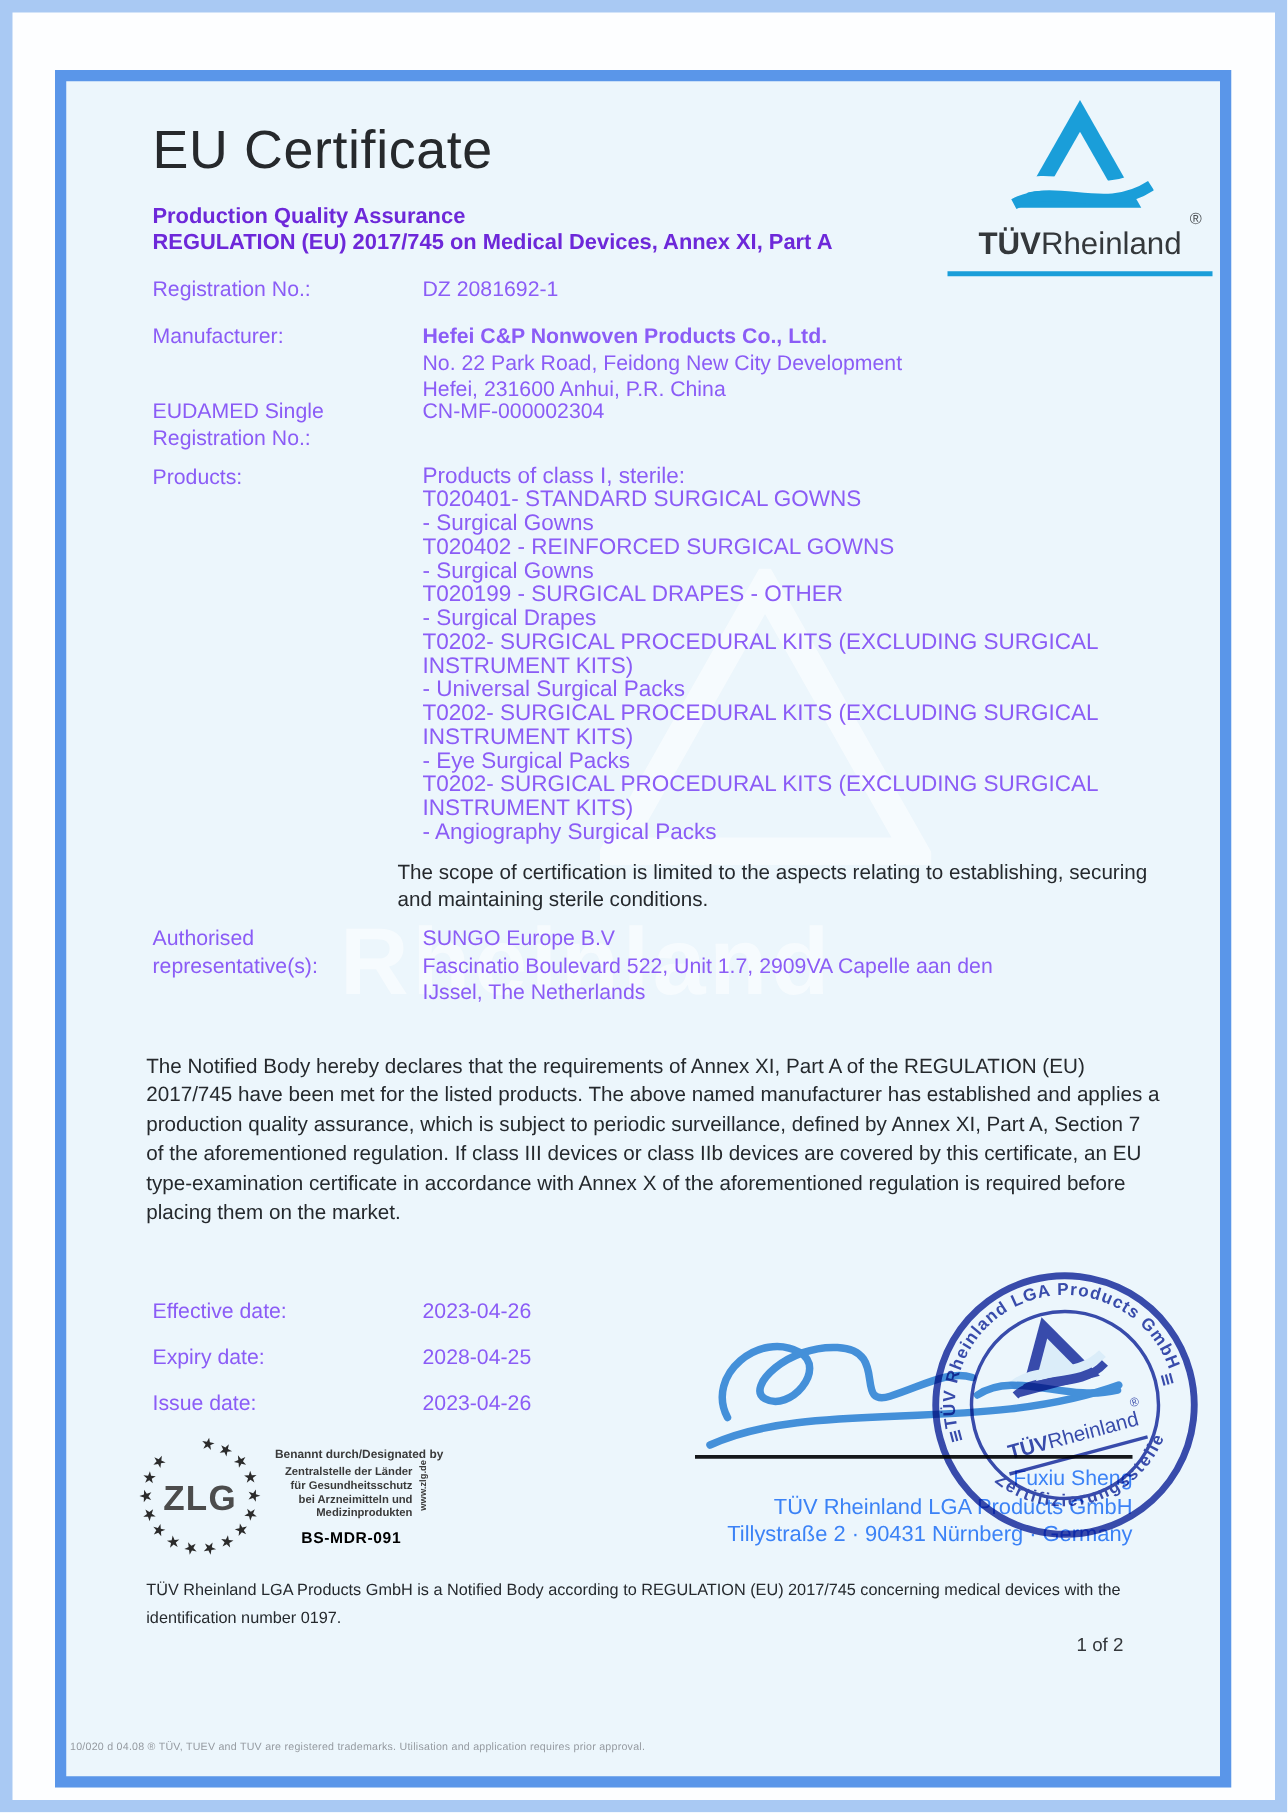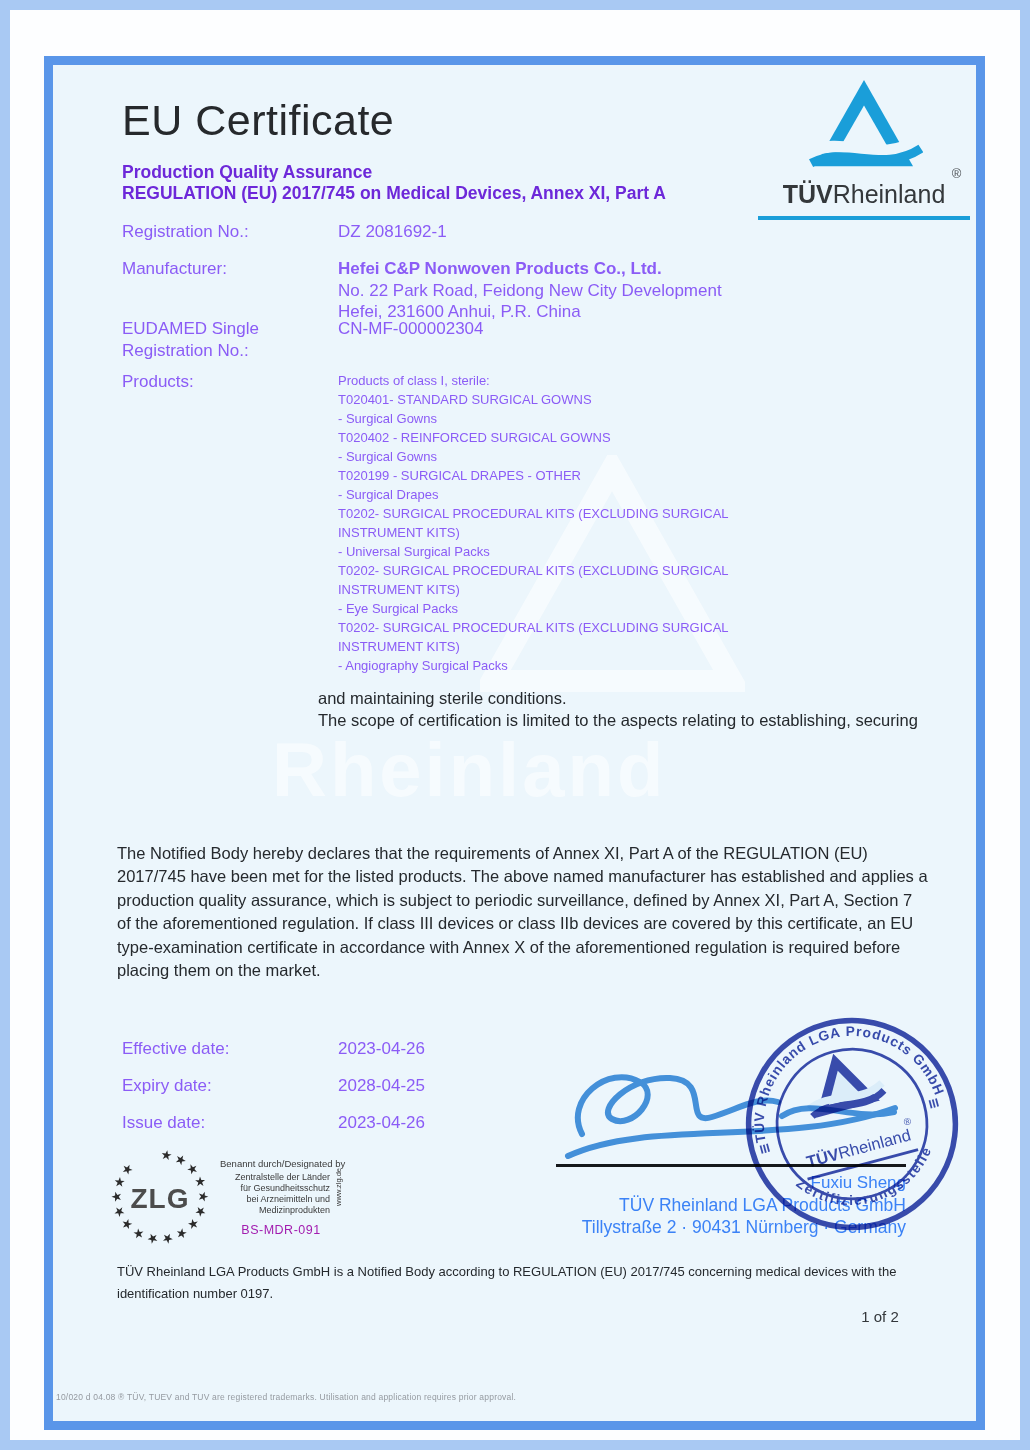--- a/index.html
+++ b/index.html
@@ -23,35 +23,35 @@
   .logo{position:absolute; left:758px; top:76px; width:212px; text-align:center;}
   .logo-text{position:relative; display:inline-block; margin-top:2px; font-size:25px; color:#34383b; white-space:nowrap;}
   .logo-text .b{font-weight:bold;}
   .logo-reg{position:absolute; top:-14px; right:-16px; font-size:13px; color:#4a4e52;}
   .logo-underline{height:4px; background:#1a9ed9; margin-top:7px;}
   
   .fieldrow{position:absolute; left:122px; display:flex; font-size:17px; line-height:21.5px; color:#8b5cf6;gap:20px;}
   .flabel{width:196px; flex:none;}
   .fvalue{width:600px;}
   .bold{font-weight:bold;}
-  .products .product-line{font-size:13px; line-height:19px;}
+  .products .product-line{font-size:18px; line-height:19px;}
   .scope{position:absolute; left:318px; top:688px; font-size:16.5px; line-height:21.5px; color:#25292d;}
   
   .declaration{position:absolute; left:117px; top:842px; width:812px; font-size:16.5px;
     line-height:23.4px; color:#25292d;}
   
   .zlg{position:absolute; left:108px; top:1150px; display:flex;}
   .zlg-emblem{width:104px; height:98px;}
-  .zlg-text{position:relative; margin-left:8px; width:122px; padding-top:8px;}
+  .zlg-text{position:relative; margin-left:8px; width:122px; padding-top:8px;font-weight:bold;}
   .zlg-designated{font-size:9.5px; color:#3a3a3a; white-space:nowrap;}
   .zlg-org{margin-top:3px;}
   .zlg-org div{font-size:9px; line-height:11px; color:#3a3a3a; text-align:right; padding-right:12px;}
   .zlg-web{position:absolute; right:-1px; top:18px; font-size:7.5px; color:#3a3a3a;
     writing-mode:vertical-rl; transform:rotate(180deg);}
-  .zlg-code{font-size:12.5px; color:#a21caf; margin-top:7px; text-align:center; letter-spacing:0.5px;}
+  .zlg-code{font-size:12.5px; color:#000000; margin-top:7px; text-align:center; letter-spacing:0.5px;}
   
   .sig-line{position:absolute; left:556px; top:1164px; width:350px; height:3px; background:#15181b; z-index:1;}
   .stamp{position:absolute; left:742px; top:1014px; z-index:2; mix-blend-mode:multiply; opacity:0.92;}
   .signature{position:absolute; left:560px; top:1036px; z-index:3; mix-blend-mode:multiply; opacity:0.88;}
   .sig-block{position:absolute; left:556px; top:1172px; width:350px; text-align:right; color:#3b82f6;}
   .sig-name{font-size:17px; line-height:22px;}
   .sig-company{font-size:17.5px; line-height:22px;}
   .sig-address{font-size:17.5px; line-height:22px;}
   
   .nb-text{position:absolute; left:117px; top:1261px; width:815px; font-size:13px;
@@ -134,24 +134,35 @@
         <div class="product-line">T0202- SURGICAL PROCEDURAL KITS (EXCLUDING SURGICAL</div>
         <div class="product-line">INSTRUMENT KITS)</div>
         <div class="product-line">- Eye Surgical Packs</div>
         <div class="product-line">T0202- SURGICAL PROCEDURAL KITS (EXCLUDING SURGICAL</div>
         <div class="product-line">INSTRUMENT KITS)</div>
         <div class="product-line">- Angiography Surgical Packs</div>
       </div>
   </div>
 
   <div class="scope">
+      <div class="scope-line">The scope of certification is limited to the aspects relating to establishing, securing</div>
       <div class="scope-line">and maintaining sterile conditions.</div>
-      <div class="scope-line">The scope of certification is limited to the aspects relating to establishing, securing</div>
-    </div>
-
+    </div>
+
+  <div class="fieldrow" style="top:740px;">
+    <div class="flabel">
+      <div>Authorised</div>
+      <div>representative(s):</div>
+    </div>
+    <div class="fvalue">
+        <div class="rep-line">SUNGO Europe B.V</div>
+        <div class="rep-line">Fascinatio Boulevard 522, Unit 1.7, 2909VA Capelle aan den</div>
+        <div class="rep-line">IJssel, The Netherlands</div>
+      </div>
+  </div>
 
   <div class="declaration">The Notified Body hereby declares that the requirements of Annex XI, Part A of the REGULATION (EU) 2017/745 have been met for the listed products. The above named manufacturer has established and applies a production quality assurance, which is subject to periodic surveillance, defined by Annex XI, Part A, Section 7 of the aforementioned regulation. If class III devices or class IIb devices are covered by this certificate, an EU type-examination certificate in accordance with Annex X of the aforementioned regulation is required before placing them on the market.</div>
 
   <div class="fieldrow" style="top:1038px;">
     <div class="flabel">Effective date:</div>
     <div class="fvalue">2023-04-26</div>
   </div>
   <div class="fieldrow" style="top:1075px;">
     <div class="flabel">Expiry date:</div>
     <div class="fvalue">2028-04-25</div>

